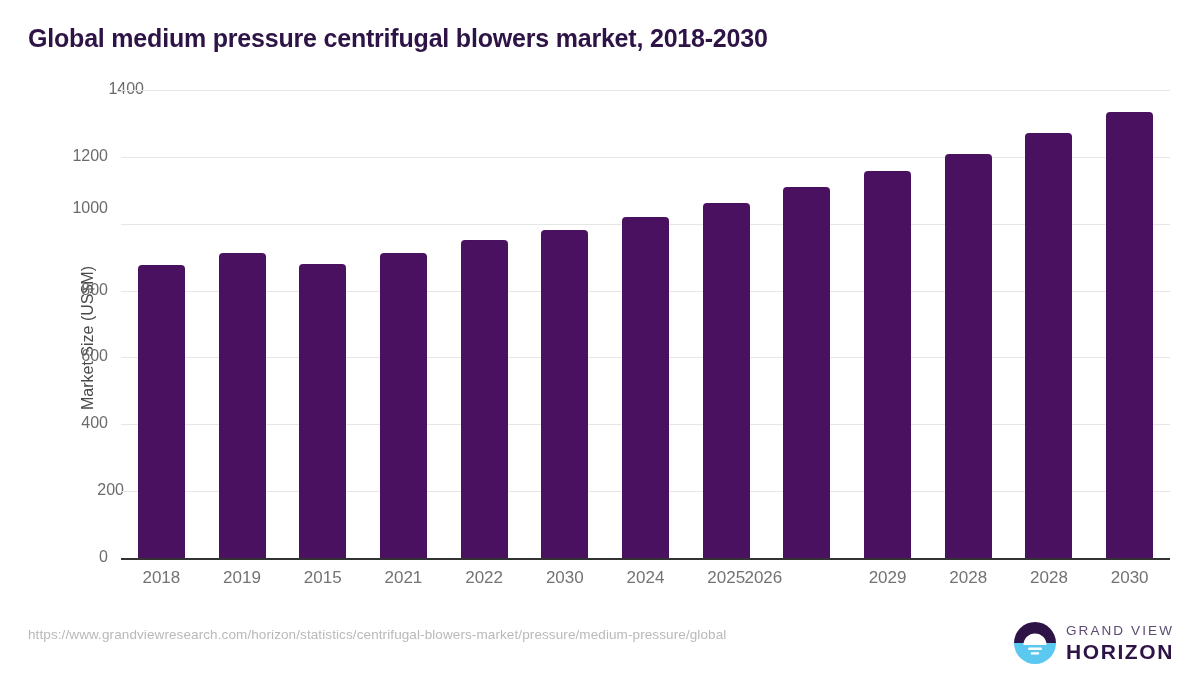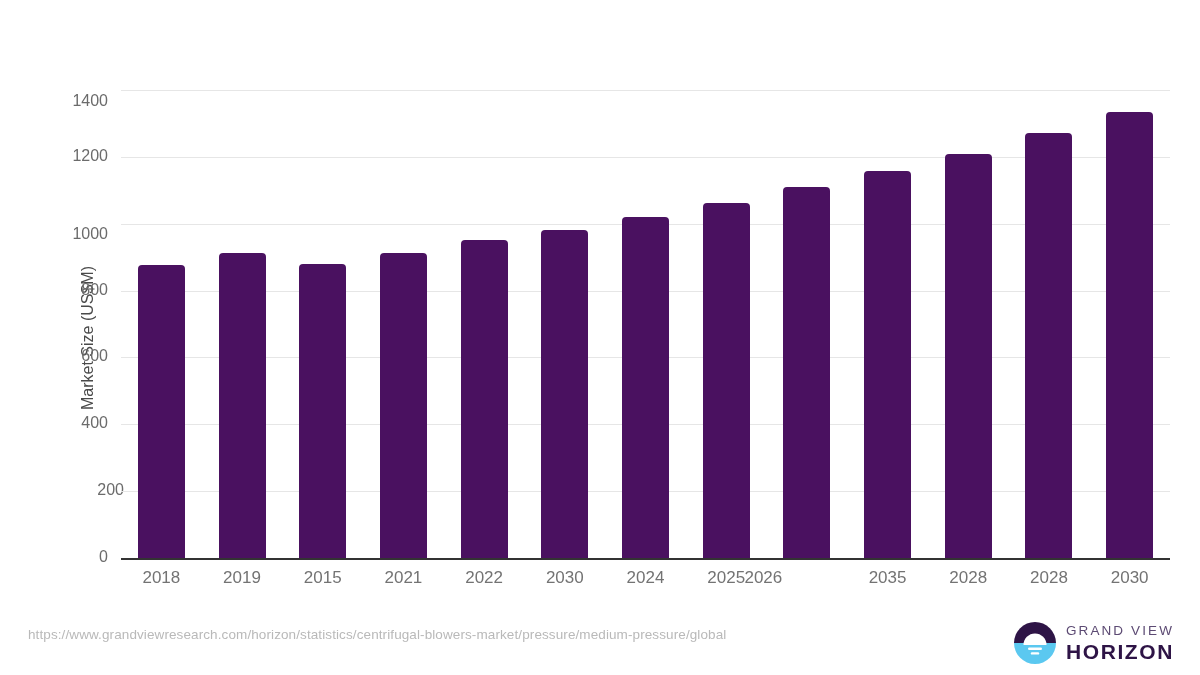--- a/index.html
+++ b/index.html
@@ -146,34 +146,35 @@
     color: #2e1446;
     font-weight: bold;
     margin-top: 3px;
   }
 </style>
 </head>
 <body>
 
 <div id="page">
 
+  <div id="chart-title">Global medium pressure centrifugal blowers market, 2018-2030</div>
 
   <div id="plot-wrap">
 
     <div id="y-axis-title">Market Size (US$M)</div>
 
     <div id="y-tick-labels">
         <div class="ytick-label" style="top: 548px; left: 0px; width: 108px; right: auto;">0</div>
         <div class="ytick-label" style="top: 481.143px; left: 16px; width: 108px; right: auto;">200</div>
         <div class="ytick-label" style="top: 414.286px; left: 0px; width: 108px; right: auto;">400</div>
         <div class="ytick-label" style="top: 347.429px; left: 0px; width: 108px; right: auto;">600</div>
         <div class="ytick-label" style="top: 280.571px; left: 0px; width: 108px; right: auto;">800</div>
-        <div class="ytick-label" style="top: 225px; left: 0px; width: 108px; right: auto;">1000</div>
+        <div class="ytick-label" style="top: 199px; left: 0px; width: 108px; right: auto;">1000</div>
         <div class="ytick-label" style="top: 146.857px; left: 0px; width: 108px; right: auto;">1200</div>
-        <div class="ytick-label" style="top: 92px; left: 0px; width: 108px; right: auto;">1400</div>
+        <div class="ytick-label" style="top: 80px; left: 0px; width: 108px; right: auto; padding-left: 36px;">1400</div>
       </div>
 
     <div id="plot-area">
       <div id="gridlines">
           <div class="gridline zero" style="top: 468px;"></div>
           <div class="gridline" style="top: 401.143px;"></div>
           <div class="gridline" style="top: 334.286px;"></div>
           <div class="gridline" style="top: 267.429px;"></div>
           <div class="gridline" style="top: 200.571px;"></div>
           <div class="gridline" style="top: 133.714px;"></div>
@@ -200,21 +201,21 @@
     <div id="x-tick-labels">
         <div class="xtick-label" style="left: 121px; width: 80.6923px;">2018</div>
         <div class="xtick-label" style="left: 201.692px; width: 80.6923px;">2019</div>
         <div class="xtick-label" style="left: 282.385px; width: 80.6923px;">2015</div>
         <div class="xtick-label" style="left: 363.077px; width: 80.6923px;">2021</div>
         <div class="xtick-label" style="left: 443.769px; width: 80.6923px;">2022</div>
         <div class="xtick-label" style="left: 524.462px; width: 80.6923px;">2030</div>
         <div class="xtick-label" style="left: 605.154px; width: 80.6923px;">2024</div>
         <div class="xtick-label" style="left: 685.846px; width: 80.6923px;">2025</div>
         <div class="xtick-label" style="left: 723px; width: 80.6923px;">2026</div>
-        <div class="xtick-label" style="left: 847.231px; width: 80.6923px;">2035</div>
+        <div class="xtick-label" style="left: 847.231px; width: 80.6923px;">2029</div>
         <div class="xtick-label" style="left: 927.923px; width: 80.6923px;">2028</div>
         <div class="xtick-label" style="left: 1008.62px; width: 80.6923px;">2028</div>
         <div class="xtick-label" style="left: 1089.31px; width: 80.6923px;">2030</div>
       </div>
   </div>
 
   <div id="footer-url">https://www.grandviewresearch.com/horizon/statistics/centrifugal-blowers-market/pressure/medium-pressure/global</div>
 
   <div id="logo">
     <svg id="logo-mark" viewBox="0 0 44 44" xmlns="http://www.w3.org/2000/svg">

